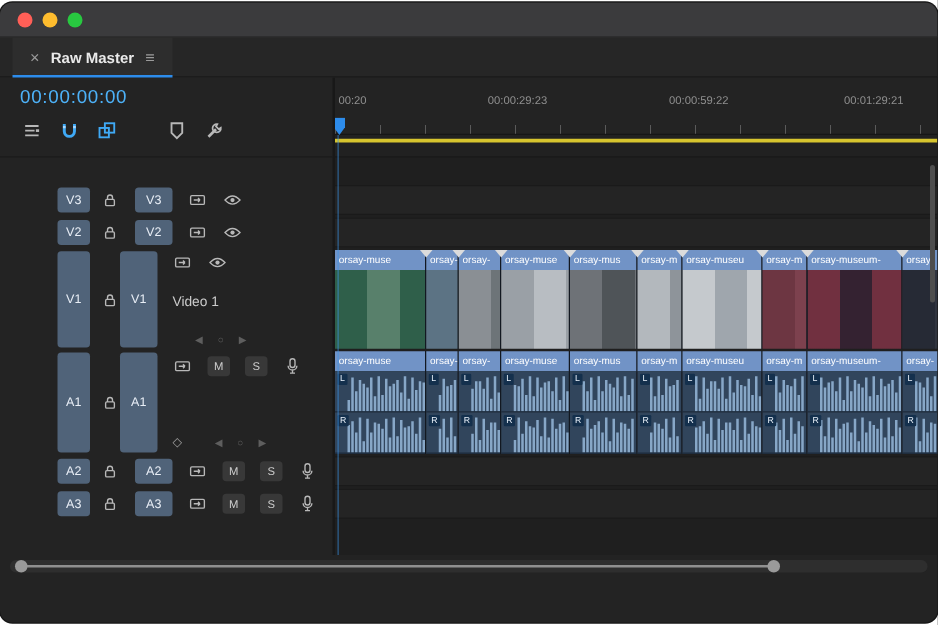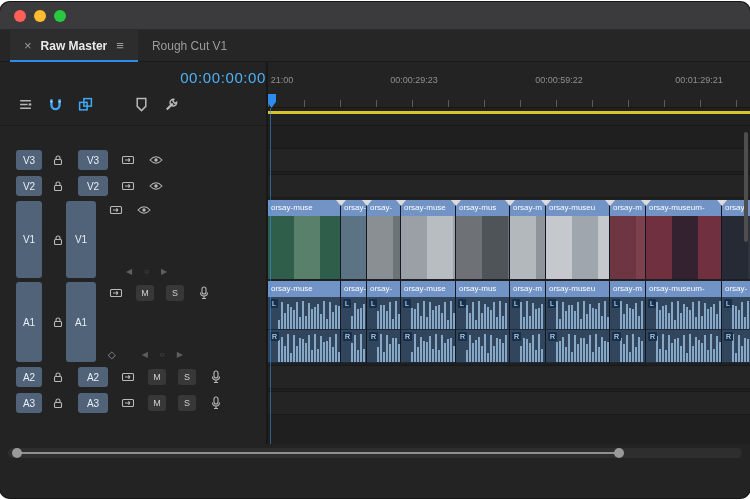--- a/index.html
+++ b/index.html
@@ -14,27 +14,27 @@
   .tabbar { height:32px; background:#262626; display:flex; align-items:stretch; padding-left:10px; border-bottom:1px solid #1a1a1a; }
   .tab { display:flex; align-items:center; gap:9px; padding:0 14px; color:#9b9b9b; font-size:12px; position:relative; cursor:default; }
   .tab.active { background:#2d2d2d; color:#eaeaea; font-weight:bold; }
   .tab.active::after { content:""; position:absolute; left:0; right:0; bottom:-1px; height:2px; background:#2d8ceb; }
   .tab-close,.tab-menu { color:#9b9b9b; font-size:13px; font-weight:normal; }
 
   
   .content { display:flex; height:382px; }
   .left-panel { width:268px; flex:none; background:#232323; border-right:2px solid #181818; }
   .lp-header { height:64px; border-bottom:1px solid #1b1b1b; padding:7px 0 0 16px; }
-  .timecode { color:#4db1f7; font-size:15px; letter-spacing:.6px;text-align:right; }
+  .timecode { color:#4db1f7; font-size:15px; letter-spacing:.6px; }
   .lp-toolbar { display:flex; align-items:center; margin-top:9px; }
   .tool { width:18px; height:18px; display:flex; align-items:center; justify-content:center; margin-right:12px; }
   .tool.gap { margin-left:26px; }
 
   
-  .rows { margin-top:22px; display:flex; flex-direction:column; gap:2px; }
+  .rows { margin-top:22px; display:flex; flex-direction:column; gap:2px;padding-left:30px; }
   .th-row { display:flex; align-items:center; height:24px; padding-left:16px; }
   .th-row.tall { align-items:stretch; }
   .th-row.tv { height:79px; }
   .th-row.ta { height:82px; }
   .t-btn { width:26px; height:20px; flex:none; background:#506379; color:#e8eef6; font-size:10px; border:none; border-radius:3px; display:flex; align-items:center; justify-content:center; }
   .tall .t-btn { height:auto; align-self:stretch; margin:1px 0; }
   .s-btn { width:30px; margin-left:12px; }
   .lock-w { width:16px; margin-left:8px; display:flex; align-items:center; justify-content:center; color:#b8b8b8; background:none; border:none; }
   .icon-w { margin-left:12px; display:flex; align-items:center; justify-content:center; color:#b8b8b8; background:none; border:none; width:16px; }
   .ms-btn { margin-left:12px; width:18px; height:16px; background:#383838; color:#cfcfcf; font-size:9px; border:none; border-radius:3px; display:flex; align-items:center; justify-content:center; }
@@ -94,23 +94,20 @@
     <span class="tl-dot" style="background:#febc2e"></span>
     <span class="tl-dot" style="background:#28c840"></span>
   </div>
 
   <div class="tabbar">
     <div class="tab active">
       <span class="tab-close">×</span>
       <span>Raw Master</span>
       <span class="tab-menu">≡</span>
     </div>
-    <div class="tab">
-      <span>Rough Cut V1</span>
-    </div>
   </div>
 
   <div class="content">
 
     <div class="left-panel">
       <div class="lp-header">
         <div class="timecode">00:00:00:00</div>
         <div class="lp-toolbar">
           <span class="tool">
             <svg width="15" height="15" viewBox="0 0 14 14" fill="none" stroke="#b8b8b8" stroke-width="1.4">
@@ -209,20 +206,21 @@
                     <path d="M4 6 h5 M9 6 l-1.6 -1.6 M9 6 l-1.6 1.6"></path>
                   </svg>
                 </button>
               <button class="icon-w">
                   <svg width="14" height="10" viewBox="0 0 14 10" fill="none" stroke="currentColor" stroke-width="1.1">
                     <path d="M1 5 Q7 -1.5 13 5 Q7 11.5 1 5 Z"></path>
                     <circle cx="7" cy="5" r="1.7" fill="currentColor" stroke="none"></circle>
                   </svg>
                 </button>
             </div>
+            <div class="track-name">Video 1</div>
             <div class="nav-row indent">
               <span>◀</span>
               <span>○</span>
               <span>▶</span>
             </div>
           </div>
         </div>
 
         <div class="th-row tall ta">
           <button class="t-btn">A1</button>
@@ -308,21 +306,21 @@
               </svg>
             </button>
         </div>
 
       </div>
     </div>
 
     <div class="timeline">
       <div class="ruler">
         <div class="ruler-ticks"></div>
-      <span class="ruler-label" style="left: 14px;">21:00</span>
+      <span class="ruler-label" style="left: 14px;">00:20</span>
           <span class="ruler-label" style="left: 146px;">00:00:29:23</span>
           <span class="ruler-label" style="left: 291px;">00:00:59:22</span>
           <span class="ruler-label" style="left: 431px;">00:01:29:21</span>
         </div>
       <div class="workarea">
         <div class="wa-bar"></div>
       </div>
       <div class="playhead-head"></div>
       <div class="playhead-line"></div>
 

